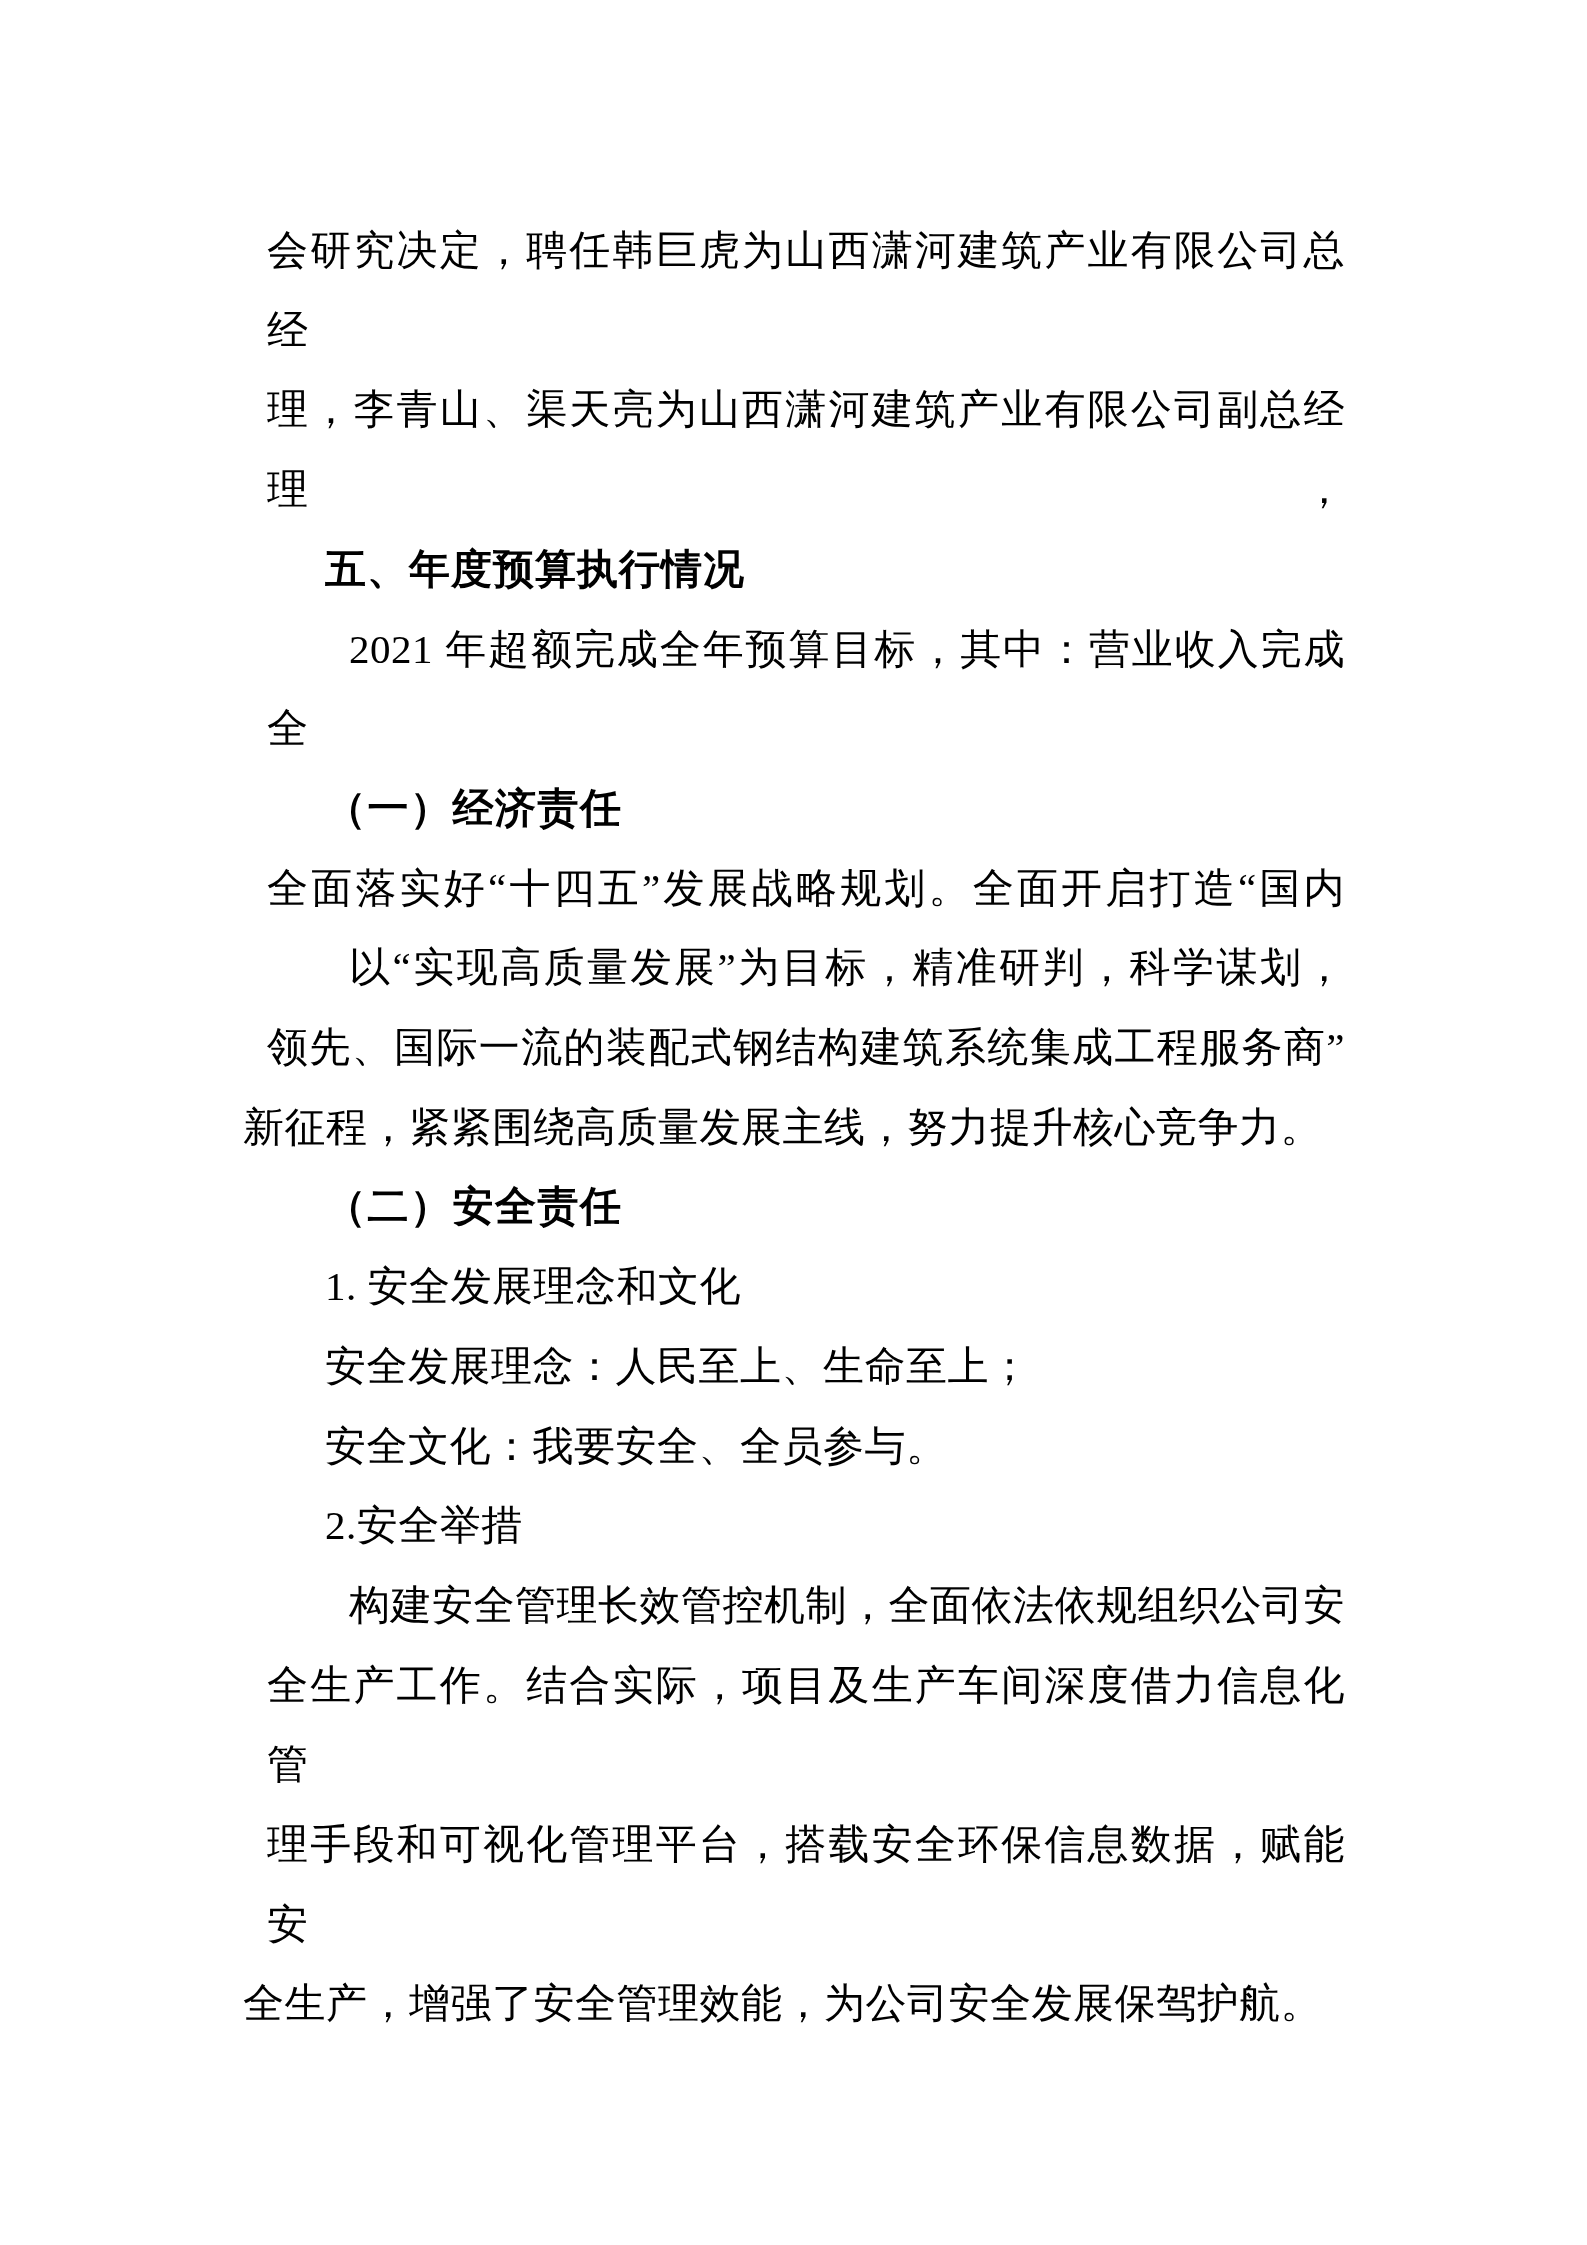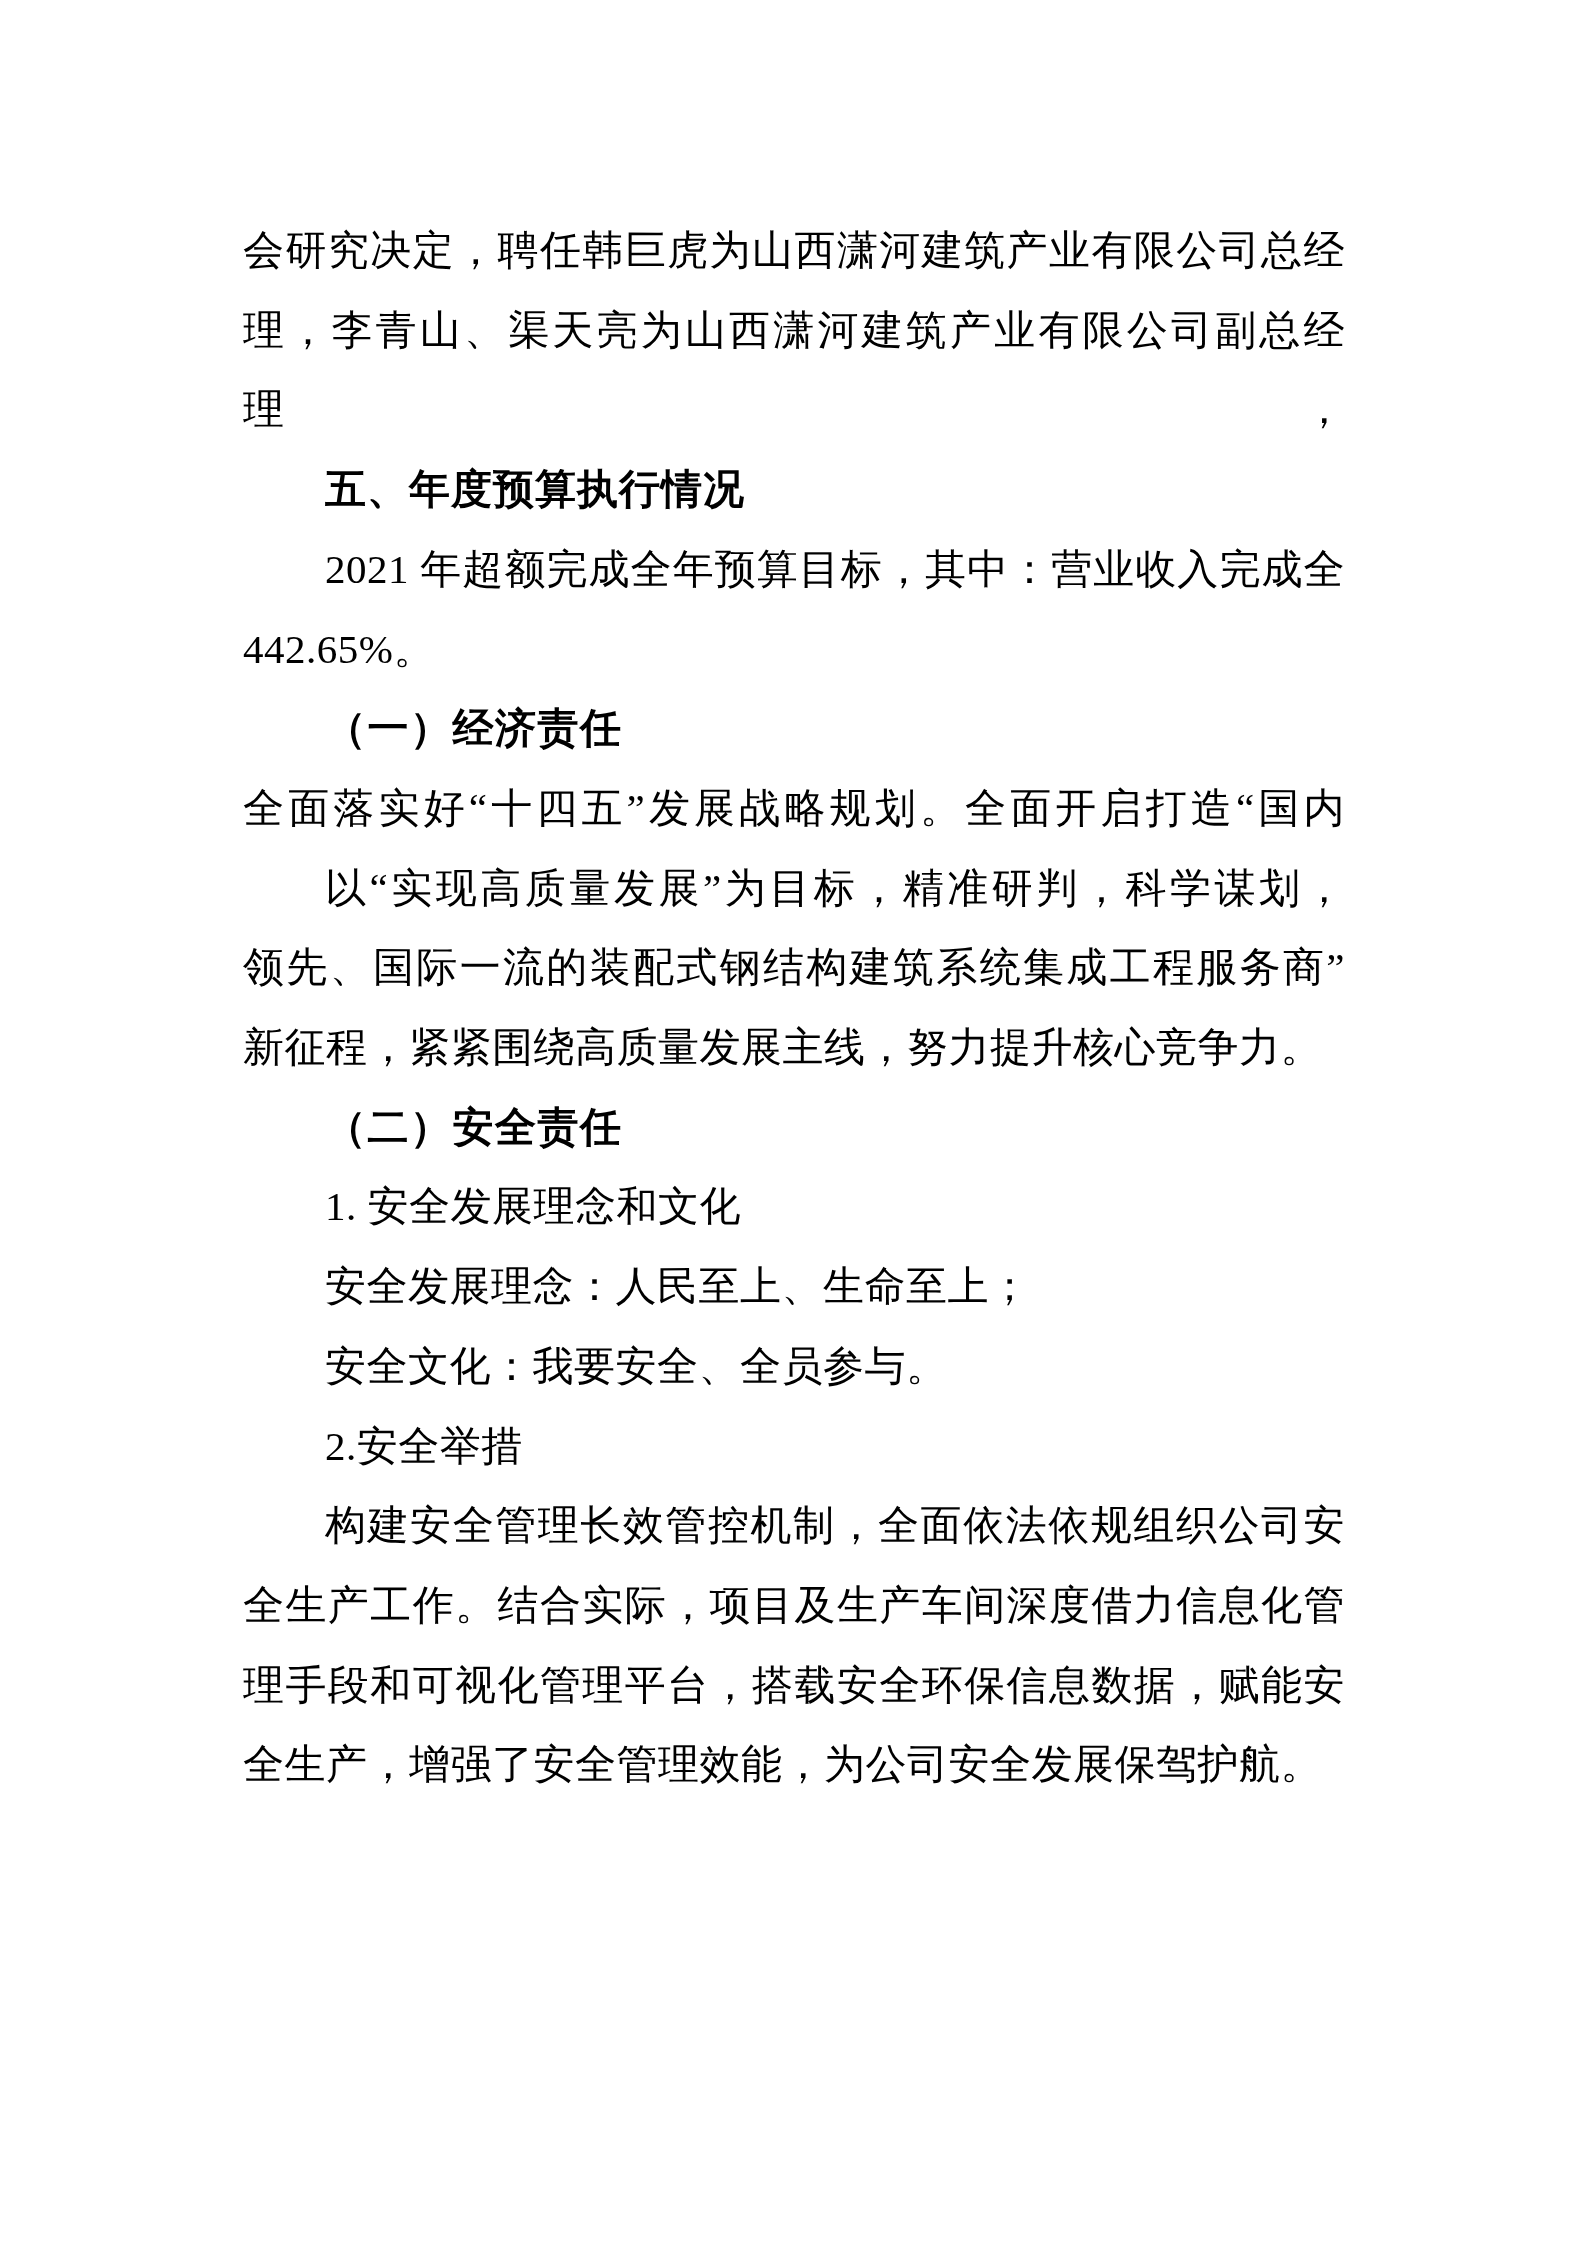--- a/index.html
+++ b/index.html
@@ -25,20 +25,21 @@
     letter-spacing:0.5px;
     white-space:nowrap;
     text-align:left;
   }
   
   .j{
     white-space:normal;
     text-align:justify;
     text-align-last:justify;
     text-justify:inter-character;
+    margin-left:24px;
   }
   .ind{ text-indent:82px; }
   .ind3{ text-indent:67px; }
   .hei{
     font-family:"Liberation Sans","DejaVu Sans",sans-serif;
     font-weight:bold;
     letter-spacing:1px;
   }
   .kai{
     font-weight:bold;
@@ -47,21 +48,20 @@
 </style>
 </head>
 <body>
 
 <div class="page">
   <div class="textblock">
     <div class="line j">会研究决定，聘任韩巨虎为山西潇河建筑产业有限公司总经</div>
     <div class="line j">理，李青山、渠天亮为山西潇河建筑产业有限公司副总经理，</div>
     <div class="line hei ind">五、年度预算执行情况</div>
     <div class="line j ind">2021 年超额完成全年预算目标，其中：营业收入完成全</div>
-    <div class="line">442.65%。</div>
     <div class="line kai ind">（一）经济责任</div>
     <div class="line j">全面落实好“十四五”发展战略规划。全面开启打造“国内</div>
     <div class="line j ind">以“实现高质量发展”为目标，精准研判，科学谋划，</div>
     <div class="line j">领先、国际一流的装配式钢结构建筑系统集成工程服务商”</div>
     <div class="line">新征程，紧紧围绕高质量发展主线，努力提升核心竞争力。</div>
     <div class="line kai ind">（二）安全责任</div>
     <div class="line ind">1. 安全发展理念和文化</div>
     <div class="line ind">安全发展理念：人民至上、生命至上；</div>
     <div class="line ind">安全文化：我要安全、全员参与。</div>
     <div class="line ind">2.安全举措</div>

